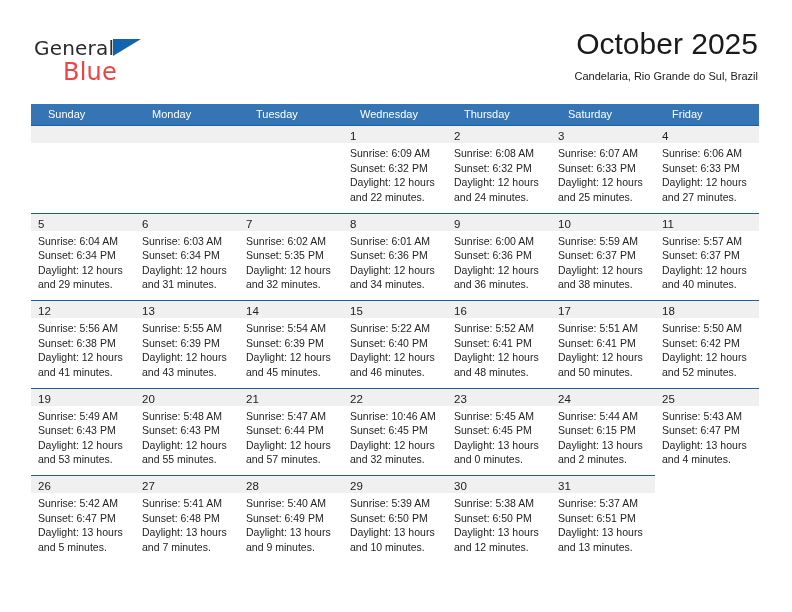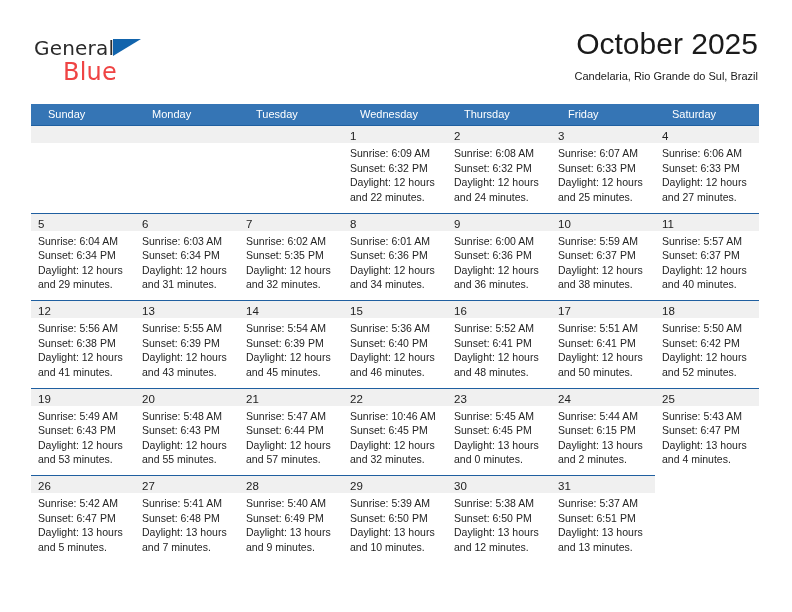--- a/index.html
+++ b/index.html
@@ -168,22 +168,22 @@
 
   </div>
 
   <div class="calendar">
     <div class="weekday-row" id="weekday-row">
         <div class="weekday">Sunday</div>
         <div class="weekday">Monday</div>
         <div class="weekday">Tuesday</div>
         <div class="weekday">Wednesday</div>
         <div class="weekday">Thursday</div>
+        <div class="weekday">Saturday</div>
         <div class="weekday">Friday</div>
-        <div class="weekday">Saturday</div>
       </div>
     <div id="weeks-container">
         <div class="week-row">
           <div class="day-cell blank">
             <div class="daynum-band"></div>
           </div>
           <div class="day-cell blank">
             <div class="daynum-band"></div>
           </div>
           <div class="day-cell blank">
@@ -315,21 +315,21 @@
             <div class="day-info">
               <div>Sunrise: 5:54 AM</div>
               <div>Sunset: 6:39 PM</div>
               <div>Daylight: 12 hours</div>
               <div>and 45 minutes.</div>
             </div>
           </div>
           <div class="day-cell">
             <div class="daynum-band"><span class="daynum">15</span></div>
             <div class="day-info">
-              <div>Sunrise: 5:36 AM</div>
+              <div>Sunrise: 5:22 AM</div>
               <div>Sunset: 6:40 PM</div>
               <div>Daylight: 12 hours</div>
               <div>and 46 minutes.</div>
             </div>
           </div>
           <div class="day-cell">
             <div class="daynum-band"><span class="daynum">16</span></div>
             <div class="day-info">
               <div>Sunrise: 5:52 AM</div>
               <div>Sunset: 6:41 PM</div>

